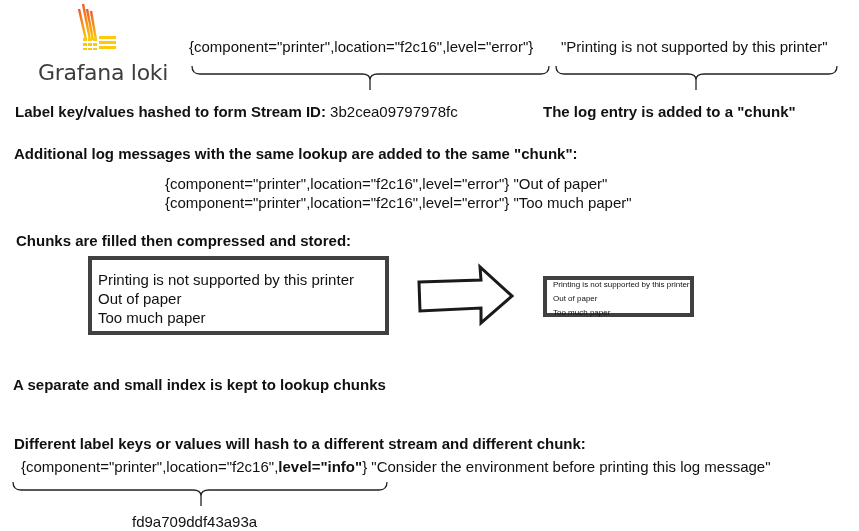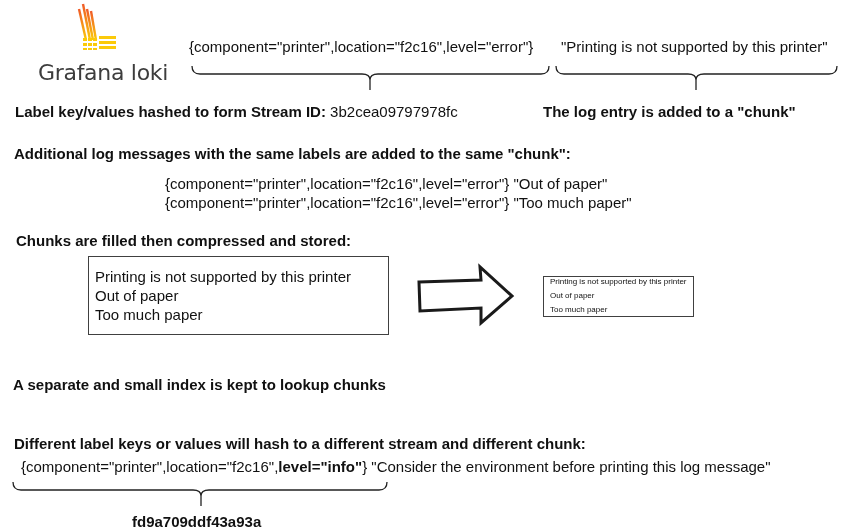--- a/index.html
+++ b/index.html
@@ -6,21 +6,21 @@
     body {
       width: 859px; height: 531px; position: relative; overflow: hidden;
       font-family: "Liberation Sans", sans-serif; color: #111111;
     }
     .abs { position: absolute; white-space: nowrap; }
     .t15 { font-size: 15px; line-height: 18px; }
     .b { font-weight: bold; }
     .t10 { font-size: 8px; line-height: 14px; }
     svg { position: absolute; left: 0; top: 0; }
     .box {
-      position: absolute; border: 1px solid #404040; box-sizing: border-box; background: #fff;
+      position: absolute; border: 4px solid #404040; box-sizing: border-box; background: #fff;
     }
     .logo-text {
       position: absolute; font-size: 22px; color: #3d3d3d; letter-spacing: -0.3px;
       font-family: "DejaVu Sans", sans-serif;
       margin-top: 13px;
     }
   </style>
 </head>
 <body>
 
@@ -71,21 +71,21 @@
     <path d="M13,482 Q13,490 21,490 L193,490 Q201,490 201,496 L201,506 M201,496 Q201,490 209,490 L379,490 Q387,490 387,482"></path>
   </g>
 </svg>
 
 <div class="abs t15" style="left:15px; top:103px;">
   <span class="b">Label key/values hashed to form Stream ID:</span>
   <span>3b2cea09797978fc</span>
 </div>
 <div class="abs t15 b" style="left:543px; top:103px;">The log entry is added to a "chunk"</div>
 
-<div class="abs t15 b" style="left:14px; top:145px;">Additional log messages with the same labels are added to the same "chunk":</div>
+<div class="abs t15 b" style="left:14px; top:145px;">Additional log messages with the same lookup are added to the same "chunk":</div>
 <div class="abs t15" style="left:165px; top:175px;">{component="printer",location="f2c16",level="error"} "Out of paper"</div>
 <div class="abs t15" style="left:165px; top:194px;">{component="printer",location="f2c16",level="error"} "Too much paper"</div>
 
 <div class="abs t15 b" style="left:16px; top:232px;text-align:right;">Chunks are filled then compressed and stored:</div>
 
 <div class="box" style="left:88px; top:256px; width:301px; height:79px;">
   <div class="abs t15" style="left:6px; top:11px;">Printing is not supported by this printer</div>
   <div class="abs t15" style="left:6px; top:30px;">Out of paper</div>
   <div class="abs t15" style="left:6px; top:49px;">Too much paper</div>
 </div>
@@ -99,13 +99,13 @@
   <div class="abs t10" style="left:6px; top:12px;">Out of paper</div>
   <div class="abs t10" style="left:6px; top:26px;">Too much paper</div>
 </div>
 
 <div class="abs t15 b" style="left:13px; top:376px;text-align:right;">A separate and small index is kept to lookup chunks</div>
 
 <div class="abs t15 b" style="left:14px; top:435px;">Different label keys or values will hash to a different stream and different chunk:</div>
 <div class="abs t15" style="left:21px; top:458px;">
   <span>{component="printer",location="f2c16",</span><span class="b">level="info"</span><span>}</span><span style="white-space:pre"> "Consider the environment before printing this log message"</span>
 </div>
-<div class="abs t15" style="left:132px; top:513px;font-weight:bold;">fd9a709ddf43a93a</div>
+<div class="abs t15" style="left:132px; top:513px;">fd9a709ddf43a93a</div>
 
 </body></html>

